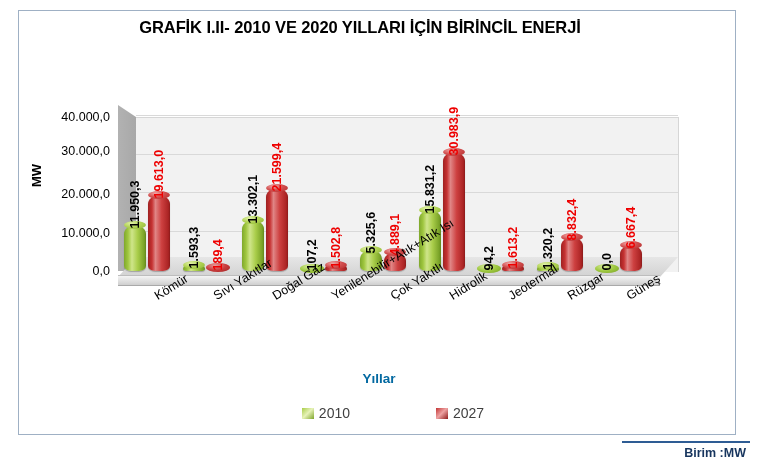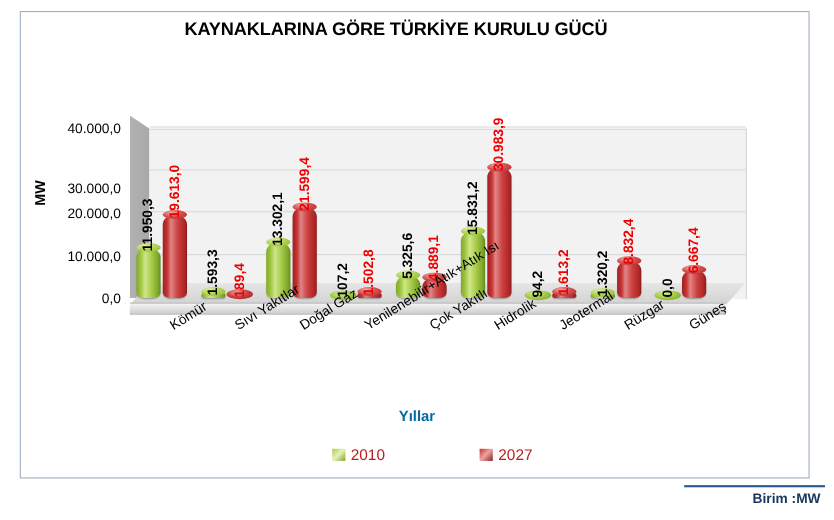--- a/index.html
+++ b/index.html
@@ -235,21 +235,21 @@
     width: 758px;
     display: flex;
     justify-content: center;
     gap: 58px;
   }
   .legend-item {
     display: flex;
     align-items: center;
     gap: 5px;
     font-size: 14px;
-    color: #b91c1c;
+    color: #404040;
     padding-left: 28px;
   }
   .legend-swatch {
     width: 12px;
     height: 11px;
     display: inline-block;
   }
   .legend-swatch.green {
     background: linear-gradient(135deg, #a9cd4a 0%, #e6f2b8 48%, #7ea52b 100%);
   }
@@ -275,30 +275,30 @@
     height: 2px;
     background: #2e5c94;
   }
 </style>
 </head>
 <body>
 
 <div id="chart-frame"></div>
 
 <div id="chart-title">
-  <span class="line">KAYNAKLARINA  GÖRE TÜRKİYE KURULU GÜCÜ</span>
+  <span class="line">GRAFİK I.II- 2010 VE 2020 YILLARI İÇİN BİRİNCİL ENERJİ</span>
 </div>
 
 <div id="y-axis-title">MW</div>
 
 <div id="y-tick-wrap">
     <div class="y-tick-label" style="top: 265px;">0,0</div>
     <div class="y-tick-label" style="top: 226.5px;">10.000,0</div>
     <div class="y-tick-label" style="top: 188px;">20.000,0</div>
-    <div class="y-tick-label" style="top: 165px;">30.000,0</div>
+    <div class="y-tick-label" style="top: 145px;">30.000,0</div>
     <div class="y-tick-label" style="top: 111px;">40.000,0</div>
   </div>
 
 <div id="plot3d">
   <div id="wall-back"></div>
   <div id="gridlines">
       <div class="gridline" style="top: 125.5px;"></div>
       <div class="gridline" style="top: 87px;"></div>
       <div class="gridline" style="top: 48.5px;"></div>
       <div class="gridline" style="top: 10px;"></div>

